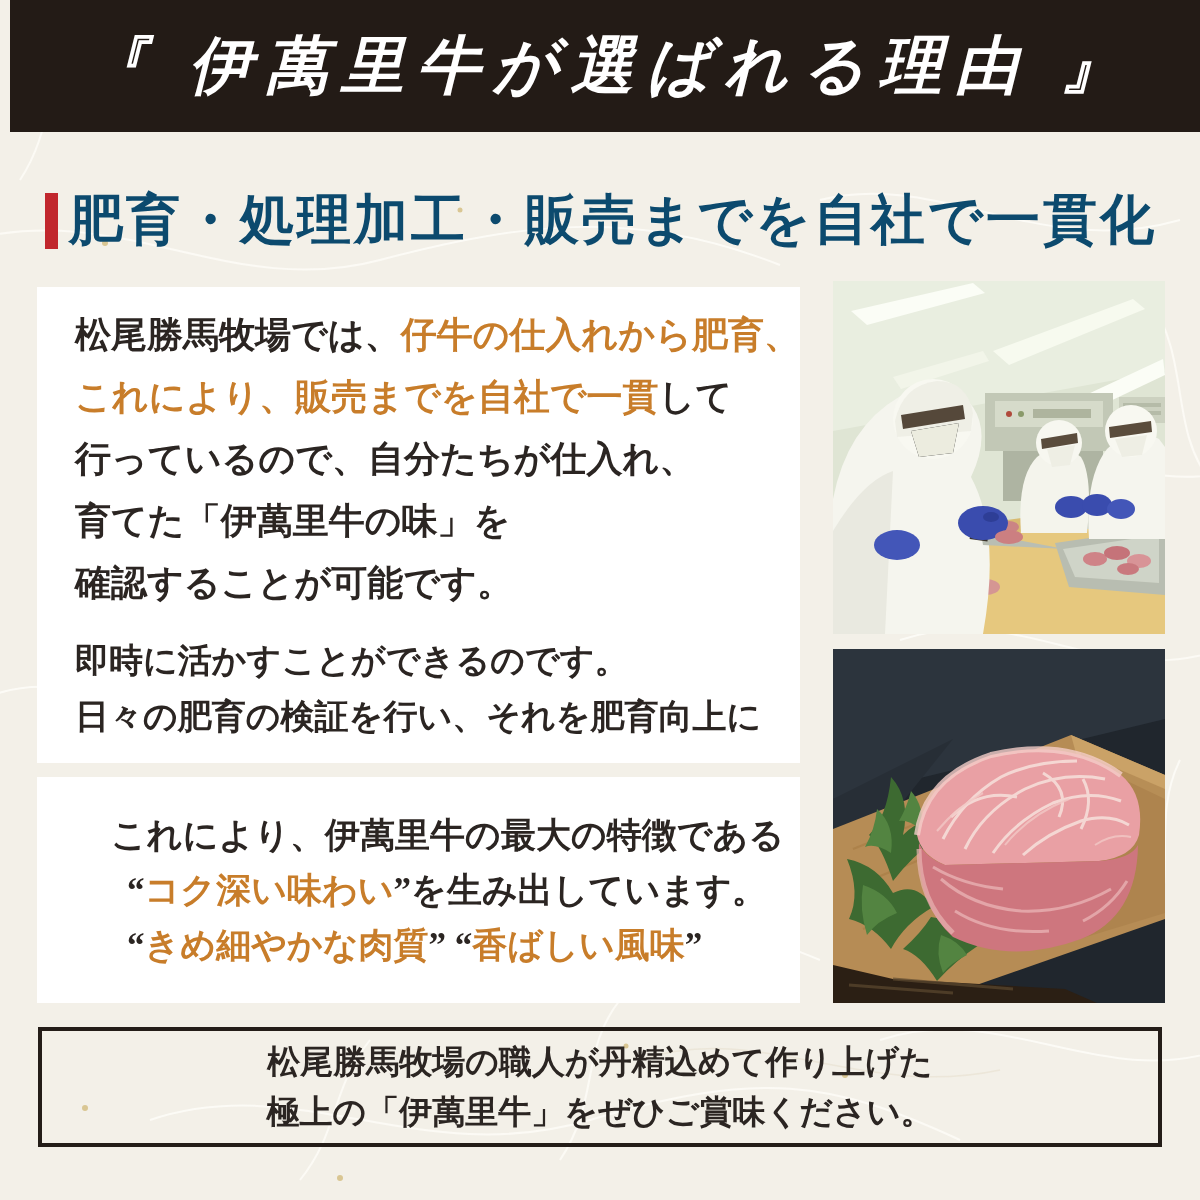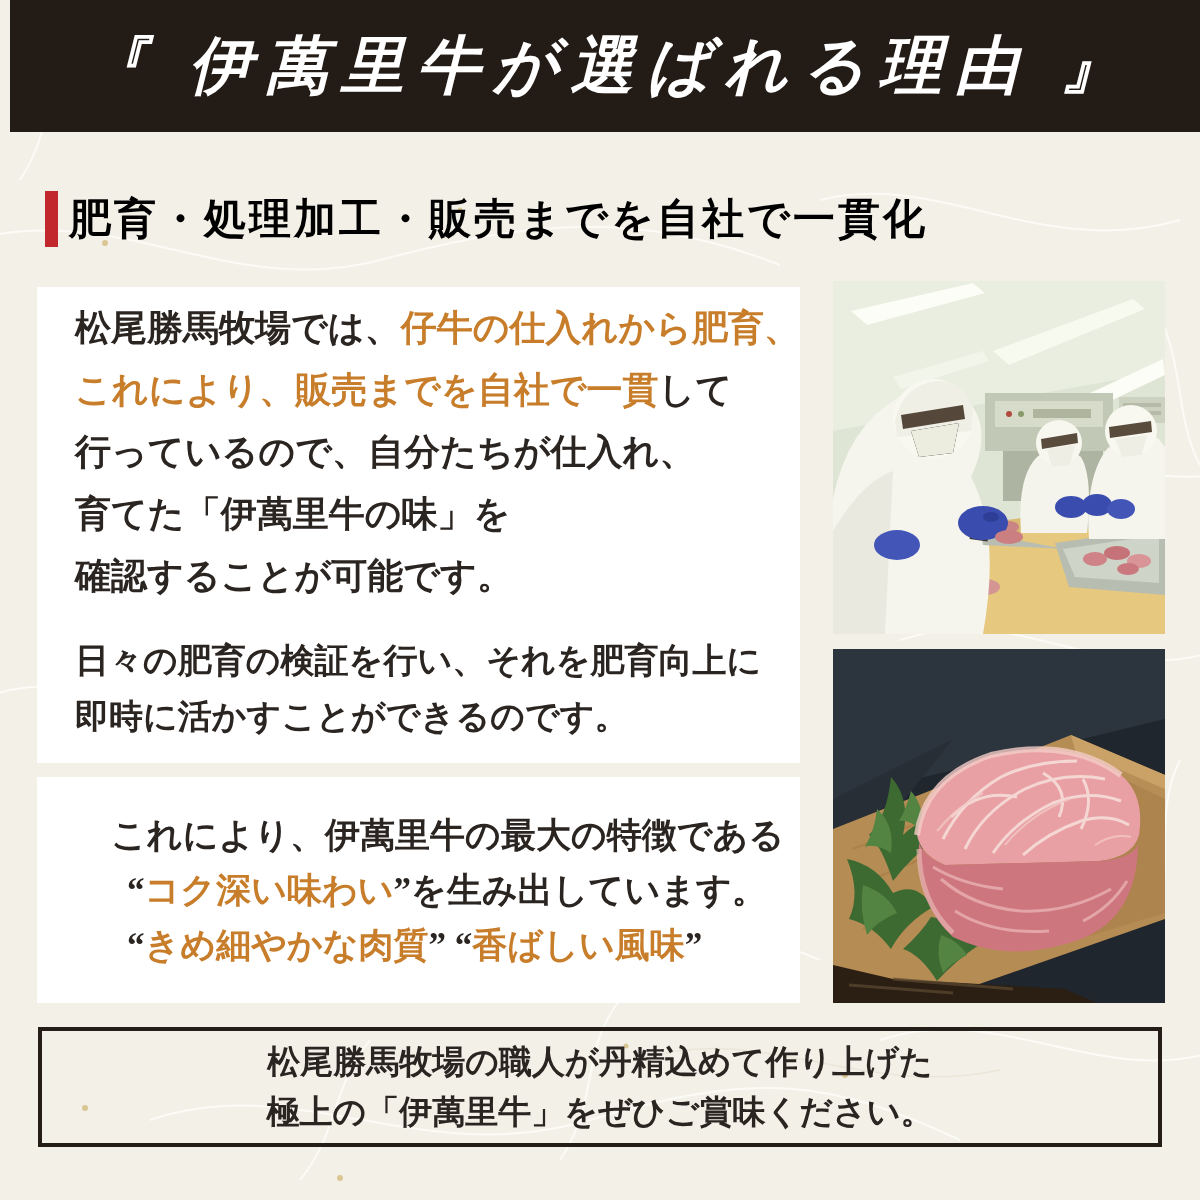--- a/index.html
+++ b/index.html
@@ -18,30 +18,30 @@
   .header-title{
     color:#ffffff;font-size:63px;font-weight:700;letter-spacing:13px;white-space:nowrap;
   }
 
   
   .section-heading{
     position:absolute;left:45px;top:191px;display:flex;align-items:center;z-index:2;
   }
   .accent-bar{width:13px;height:56px;background:#c1272d;margin-right:11px;flex:0 0 auto;}
   .heading-text{
-    color:#000000;font-size:42px;font-weight:700;letter-spacing:3px;line-height:1.1;white-space:nowrap;
+    color:#0c4a6e;font-size:54px;font-weight:700;letter-spacing:3px;line-height:1.1;white-space:nowrap;
   }
 
   
   .card{
     position:absolute;left:37px;width:763px;background:#ffffff;z-index:2;
     box-sizing:border-box;padding-left:38px;padding-right:10px;color:#2b2522;
   }
   .card .line{white-space:nowrap;font-weight:600;}
-  .card-intro{top:287px;height:348px;padding-top:10px;font-size:36px;}
+  .card-intro{top:287px;height:348px;padding-top:17px;font-size:36px;}
   .card-intro .line{line-height:62px;}
   .card-verify{top:617px;height:146px;padding-top:16px;font-size:34px;}
   .card-verify .line{line-height:56px;}
   .card-features{top:777px;height:226px;padding-top:31px;font-size:35px;}
   .card-features .line{line-height:55px;margin-left:36px;}
   .indent-sm{padding-left:16px;}
   .hl{color:#c87d2a;}
 
   
   .photo{position:absolute;left:833px;width:332px;z-index:2;}
@@ -109,22 +109,22 @@
 
 <div class="card card-intro">
   <div class="line"><span>松尾勝馬牧場では、</span><span class="hl">仔牛の仕入れから肥育、</span></div>
   <div class="line"><span class="hl">これにより、販売までを自社で一貫</span><span>して</span></div>
   <div class="line"><span>行っているので、自分たちが仕入れ、</span></div>
   <div class="line"><span>育てた「伊萬里牛の味」を</span></div>
   <div class="line"><span>確認することが可能です。</span></div>
 </div>
 
 <div class="card card-verify">
+  <div class="line"><span>即時に活かすことができるのです。</span></div>
   <div class="line"><span>日々の肥育の検証を行い、それを肥育向上に</span></div>
-  <div class="line"><span>即時に活かすことができるのです。</span></div>
 </div>
 
 <div class="card card-features">
   <div class="line"><span>これにより、伊萬里牛の最大の特徴である</span></div>
   <div class="line indent-sm"><span>“</span><span class="hl">コク深い味わい</span><span>”</span><span>を生み出しています。</span></div>
   <div class="line indent-sm"><span>“</span><span class="hl">きめ細やかな肉質</span><span>” “</span><span class="hl">香ばしい風味</span><span>”</span></div>
 </div>
 
 <div class="photo photo-1">
   <svg viewBox="0 0 332 353" preserveAspectRatio="none" aria-hidden="true">

